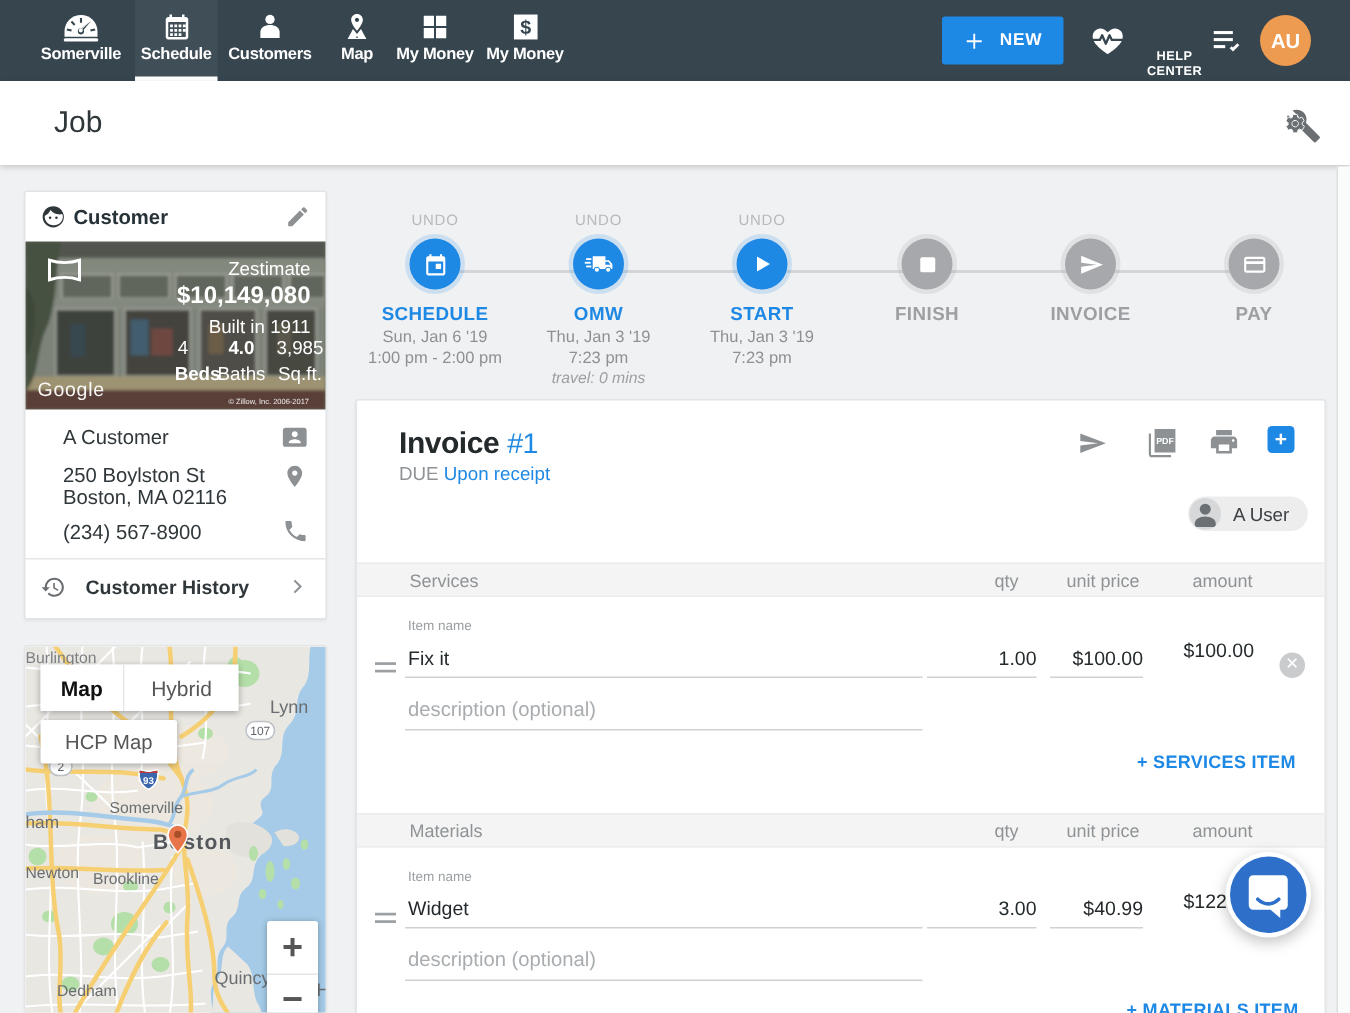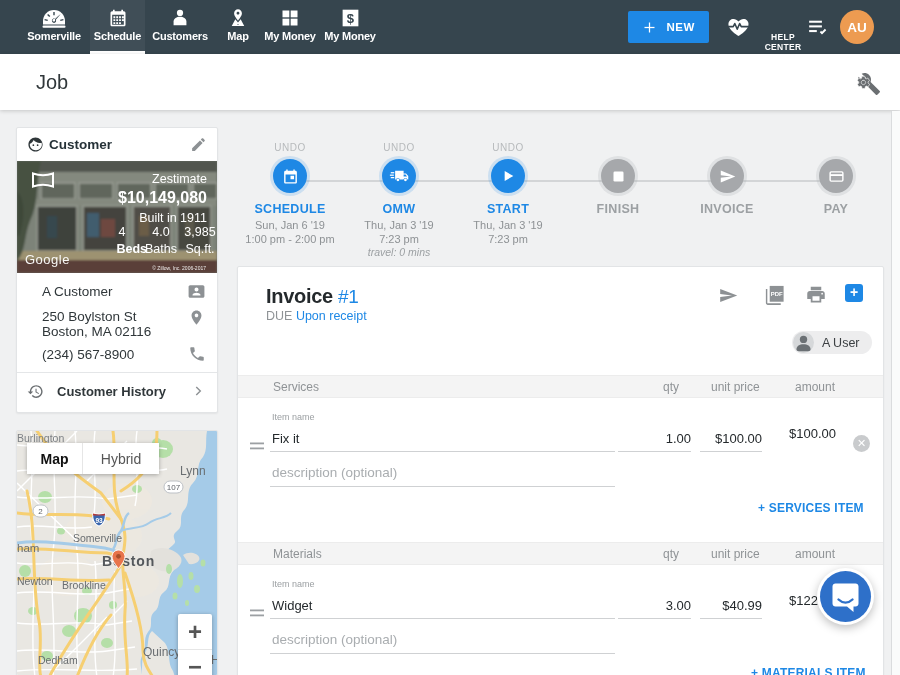--- a/index.html
+++ b/index.html
@@ -195,21 +195,21 @@
 </svg>
 
 <svg width="24" height="18" viewBox="0 0 24 18" style="position:absolute;left:14px;top:10px;">
         <path d="M2 2.5 C8 4.5 16 4.5 22 2.5 L22 15.5 C16 13.5 8 13.5 2 15.5 Z" fill="none" stroke="#fff" stroke-width="2"></path>
       </svg>
 <div style="position:absolute;left:0;top:0;width:200px;height:112px;color:#fff;font-size:12.5px;">
   <div style="position:absolute;right:10px;top:11px;">Zestimate</div>
   <div style="position:absolute;right:10px;top:28px;font-size:16px;font-weight:bold;">$10,149,080</div>
   <div style="position:absolute;right:10px;top:50px;">Built in 1911</div>
   <div style="position:absolute;left:80px;top:64px;width:50px;text-align:center;">4</div>
-  <div style="position:absolute;left:119px;top:64px;width:50px;text-align:center;">4.0</div>
+  <div style="position:absolute;left:119px;top:64px;width:50px;text-align:center;font-weight:bold;">4.0</div>
   <div style="position:absolute;left:158px;top:64px;width:50px;text-align:center;">3,985</div>
   <div style="position:absolute;left:80px;top:81px;width:50px;text-align:right;font-weight:bold;">Beds</div>
   <div style="position:absolute;left:119px;top:81px;width:50px;text-align:center;">Baths</div>
   <div style="position:absolute;left:158px;top:81px;width:50px;text-align:center;">Sq.ft.</div>
 </div>
 <div style="position:absolute;left:8px;bottom:6px;color:#fff;font-size:13px;letter-spacing:0.5px;opacity:0.95;">Google</div>
 <div style="position:absolute;right:11px;bottom:2px;color:#fff;font-size:5px;opacity:0.9;">© Zillow, Inc. 2006-2017</div>
 </div>
   <div style="position:relative;">
     <div class="crow" style="padding:11px 14px 0 12px;">A Customer <svg style="position:absolute;right:11px;top:9px;" width="19" height="19" viewBox="0 0 24 24" fill="#8d9194">
@@ -346,20 +346,21 @@
   <g transform="translate(95,119)">
     <path d="M6.5 0 C2.9 0 0 2.9 0 6.5 c0 4.9 6.5 12 6.5 12 s6.5 -7.1 6.5 -12 C13 2.9 10.1 0 6.5 0z" fill="#e8744a" stroke="#fff" stroke-width="1"></path>
     <circle cx="6.5" cy="6.3" r="2.4" fill="#a84f2a"></circle>
   </g>
 </svg>
 
 <div style="position:absolute;left:10px;top:12px;display:flex;box-shadow:0 1px 4px rgba(0,0,0,0.3);border-radius:2px;">
   <div style="width:56px;height:31px;background:#fff;font-size:14px;font-weight:bold;color:#111;display:flex;align-items:center;justify-content:center;border-right:1px solid #e6e6e6;">Map</div>
   <div style="width:76px;height:31px;background:#fff;font-size:14px;color:#565656;display:flex;align-items:center;justify-content:center;">Hybrid</div>
 </div>
+<div style="position:absolute;left:10px;top:49px;width:91px;height:29px;background:#fff;box-shadow:0 1px 4px rgba(0,0,0,0.3);border-radius:2px;font-size:13.5px;color:#565656;display:flex;align-items:center;justify-content:center;">HCP Map</div>
 
 <div style="position:absolute;left:161px;top:183px;width:34px;height:70px;background:#fff;box-shadow:0 1px 4px rgba(0,0,0,0.3);border-radius:2px;">
   <div style="height:35px;display:flex;align-items:center;justify-content:center;font-size:24px;color:#565656;font-weight:bold;">+</div>
   <div style="height:34px;border-top:1px solid #e6e6e6;display:flex;align-items:center;justify-content:center;font-size:24px;color:#565656;font-weight:bold;">−</div>
 </div>
 </div>
 
 <div class="tline" style="left:290px;width:546px;"></div>
 <div class="step blue" style="left:235px;top:142px;">
   <div class="undo">UNDO</div>

